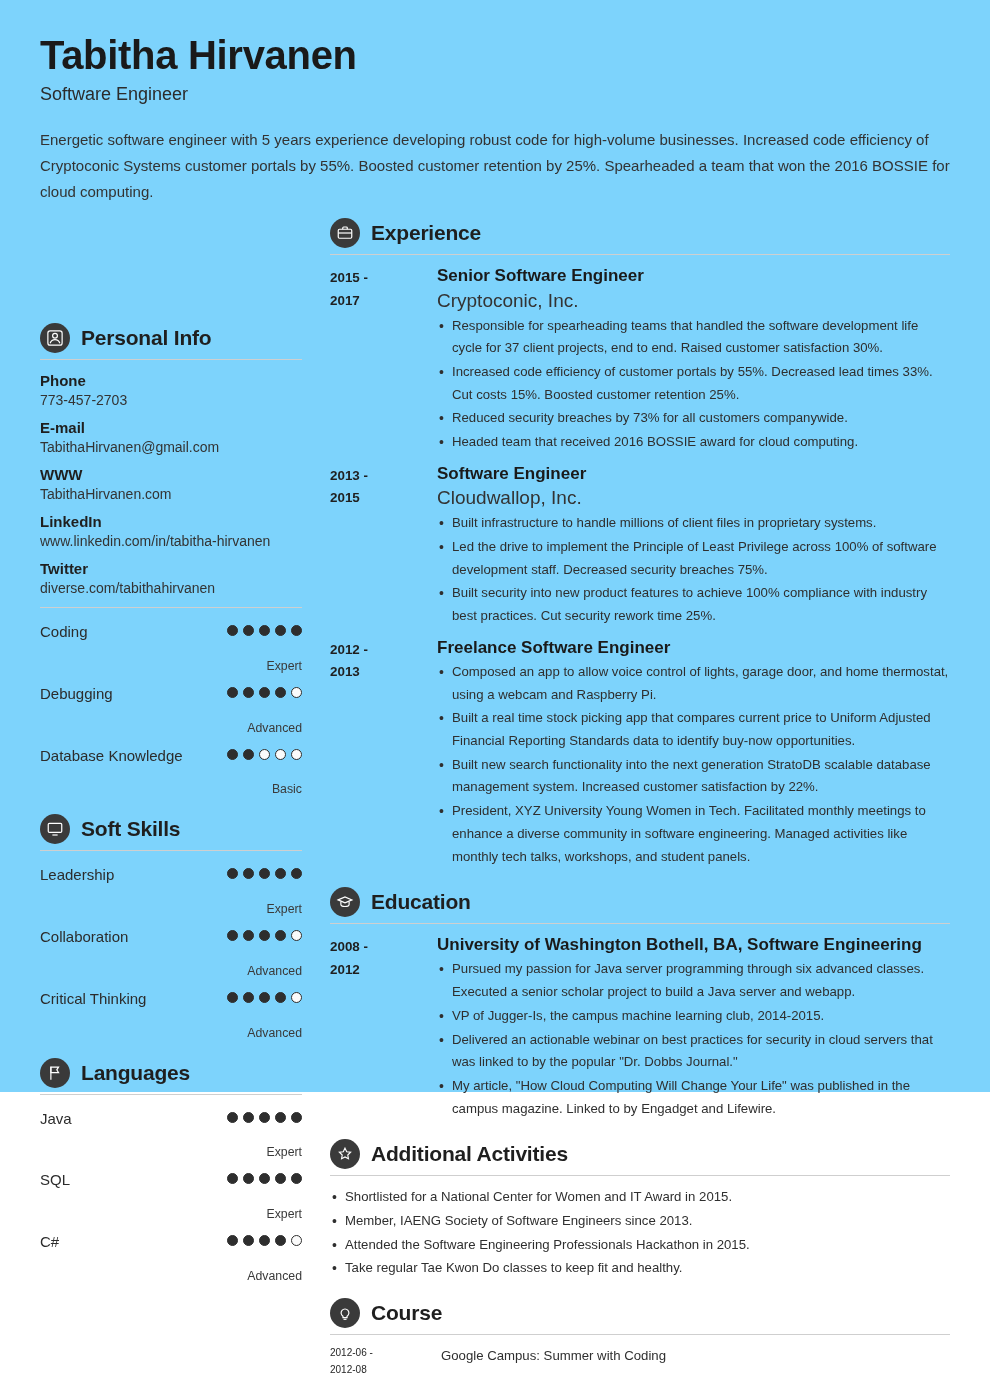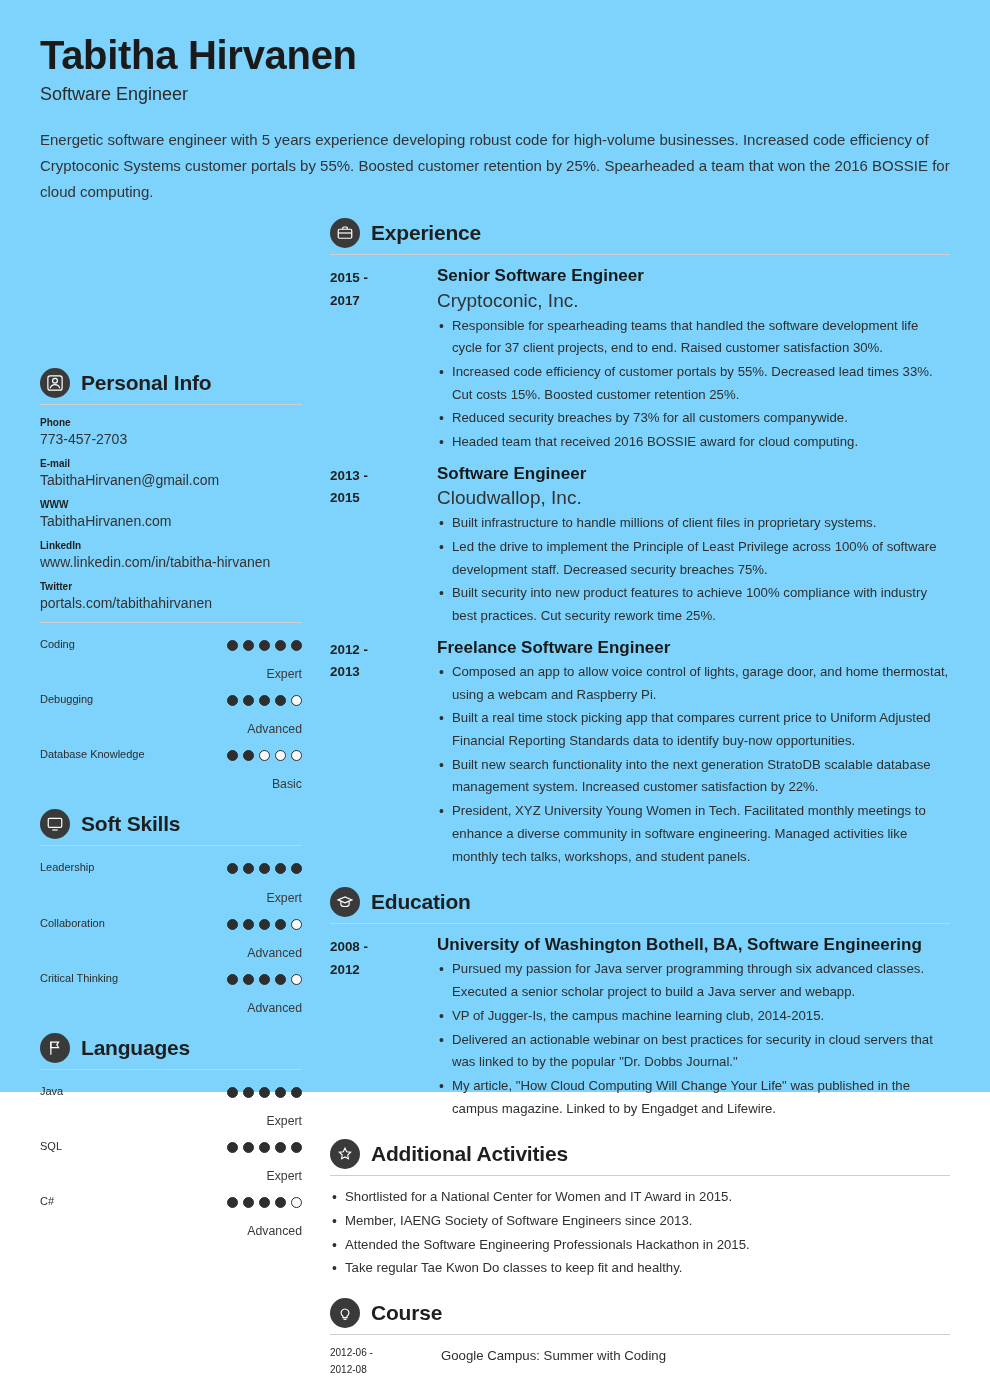--- a/index.html
+++ b/index.html
@@ -77,21 +77,21 @@
   }
   .sec-rule {
     border-bottom: 1px solid #cfcfcf;
     margin: 4px 0 10px 0;
   }
   .col-left .sec-rule { margin-bottom: 12px; }
 
   
   .pi-item { margin-bottom: 11px; }
   .pi-label {
-    font-size: 10px;
+    font-size: 15px;
     font-weight: bold;
     color: #1f1f1f;
     margin-bottom: 3px;
   }
   .pi-value {
     font-size: 14px;
     color: #333;
     word-break: break-word;
   }
 
@@ -99,21 +99,21 @@
   .skill {
     margin-bottom: 9px;
   }
   .skill-top {
     display: flex;
     align-items: flex-start;
     justify-content: space-between;
     gap: 8px;
   }
   .skill-name {
-    font-size: 11px;
+    font-size: 15px;
     color: #2c2c2c;
     line-height: 1.65;
     max-width: 150px;
   }
   .dots {
     display: flex;
     gap: 5px;
     padding-top: 5px;
     flex: 0 0 auto;
   }
@@ -236,21 +236,21 @@
       <div class="pi-item">
         <div class="pi-label">WWW</div>
         <div class="pi-value">TabithaHirvanen.com</div>
       </div>
       <div class="pi-item">
         <div class="pi-label">LinkedIn</div>
         <div class="pi-value">www.linkedin.com/in/tabitha-hirvanen</div>
       </div>
       <div class="pi-item">
         <div class="pi-label">Twitter</div>
-        <div class="pi-value">portals.com/tabithahirvanen</div>
+        <div class="pi-value">diverse.com/tabithahirvanen</div>
       </div>
 
       <div class="sec-rule"></div>
 
       <div class="skill">
         <div class="skill-top">
           <div class="skill-name">Coding</div>
           <div class="dots">
             <span class="dot on"></span>
               <span class="dot on"></span>

